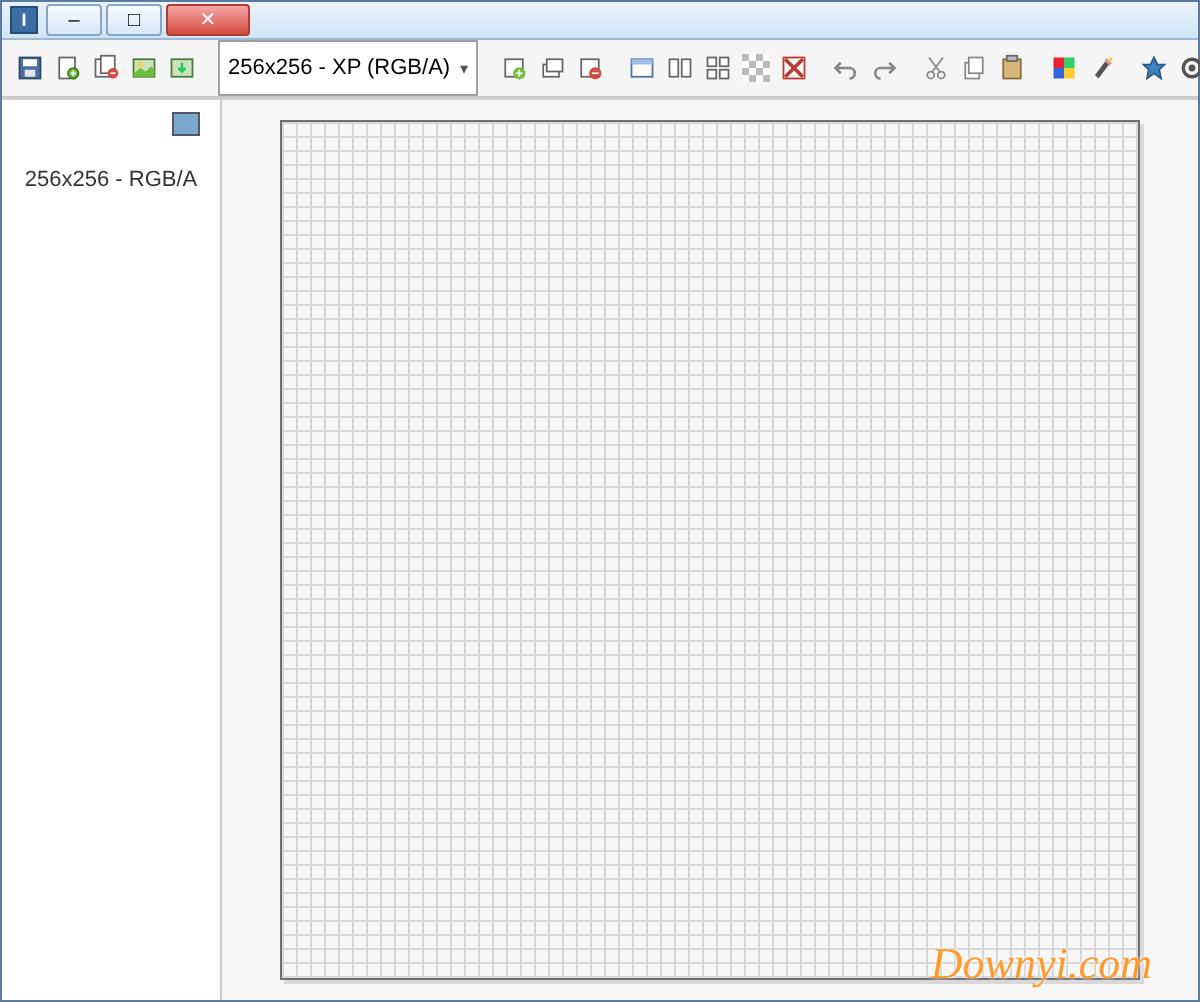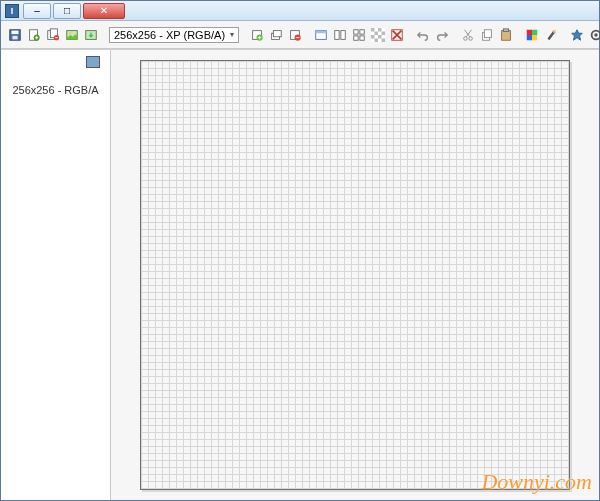--- a/index.html
+++ b/index.html
@@ -12,38 +12,38 @@
 .titlebar-text { flex: 1; color: #333; font-size: 12px; }
 .win-controls { display: flex; gap: 2px; }
 .win-btn { width: 28px; height: 16px; border: 1px solid #8aa5c3; border-radius: 2px; display: flex; align-items: center; justify-content: center; font-size: 10px; cursor: pointer; }
 .win-min { background: linear-gradient(#f6fbff,#d6e7f7); }
 .win-max { background: linear-gradient(#f6fbff,#d6e7f7); }
 .win-close { background: linear-gradient(#f6a5a5,#d24b3e); border-color: #b03b30; color: #fff; width: 42px; }
 
 .toolbar { height: 30px; background: #f5f5f5; border-bottom: 1px solid #c9c9c9; display: flex; align-items: center; padding: 0 6px; gap: 3px; }
 .tb-btn { width: 18px; height: 18px; border: 1px solid transparent; display: flex; align-items: center; justify-content: center; cursor: pointer; border-radius: 2px; }
 .tb-sep { width: 1px; height: 18px; background: #c0c0c0; margin: 0 2px; }
-.tb-combo { height: 16px; border: 1px solid #a0a0a0; background: #fff; display: flex; align-items: center; padding: 0 4px; font-size: 11px; cursor: pointer; min-width: 130px; }
+.tb-combo { height: 28px; border: 1px solid #a0a0a0; background: #fff; display: flex; align-items: center; padding: 0 4px; font-size: 11px; cursor: pointer; min-width: 130px; }
 .tb-combo .chev { margin-left: auto; font-size: 8px; color: #555; }
 
 .content { flex: 1; display: flex; background: #fca5a5; border-top: 1px solid #d0d0d0; }
 .sidebar { width: 110px; background: #fff; border-right: 1px solid #c9c9c9; display: flex; flex-direction: column; align-items: center; padding-top: 6px; }
 .side-icon { width: 14px; height: 12px; border: 1px solid #556; background: #7aa8cc; align-self: flex-end; margin-right: 10px; margin-bottom: 16px; }
 .side-label { font-size: 11px; color: #333; text-align: center; }
 
 .canvas-area { flex: 1; background: #f6f6f6; display: flex; align-items: flex-start; justify-content: center; padding: 10px; overflow: hidden; }
 .canvas-wrap { width: 430px; height: 430px; border: 1px solid #707070; background: #fff; position: relative; box-shadow: 2px 2px 0 rgba(0,0,0,.12); }
 .canvas-grid { position: absolute; inset: 0;
   background-image:
     linear-gradient(to right, #d7d7d7 1px, transparent 1px),
     linear-gradient(to bottom, #d7d7d7 1px, transparent 1px);
   background-size: 7px 7px; background-color: #f7f7f7;
 }
 
-.watermark { position: absolute; right: 8px; bottom: 6px; font-size: 22px; font-style: italic; font-family: Georgia, serif; color: #ff9a2e; text-shadow: 0 0 2px rgba(255,255,255,.9); pointer-events: none; }
+.watermark { position: absolute; right: 24px; bottom: 6px; font-size: 22px; font-style: italic; font-family: Georgia, serif; color: #ff9a2e; text-shadow: 0 0 2px rgba(255,255,255,.9); pointer-events: none; }
 
 svg { width: 14px; height: 14px; display: block; }
 </style>
 </head>
 <body>
 
 <div class="window">
 
   <div class="titlebar">
     <div class="titlebar-icon">I</div>

